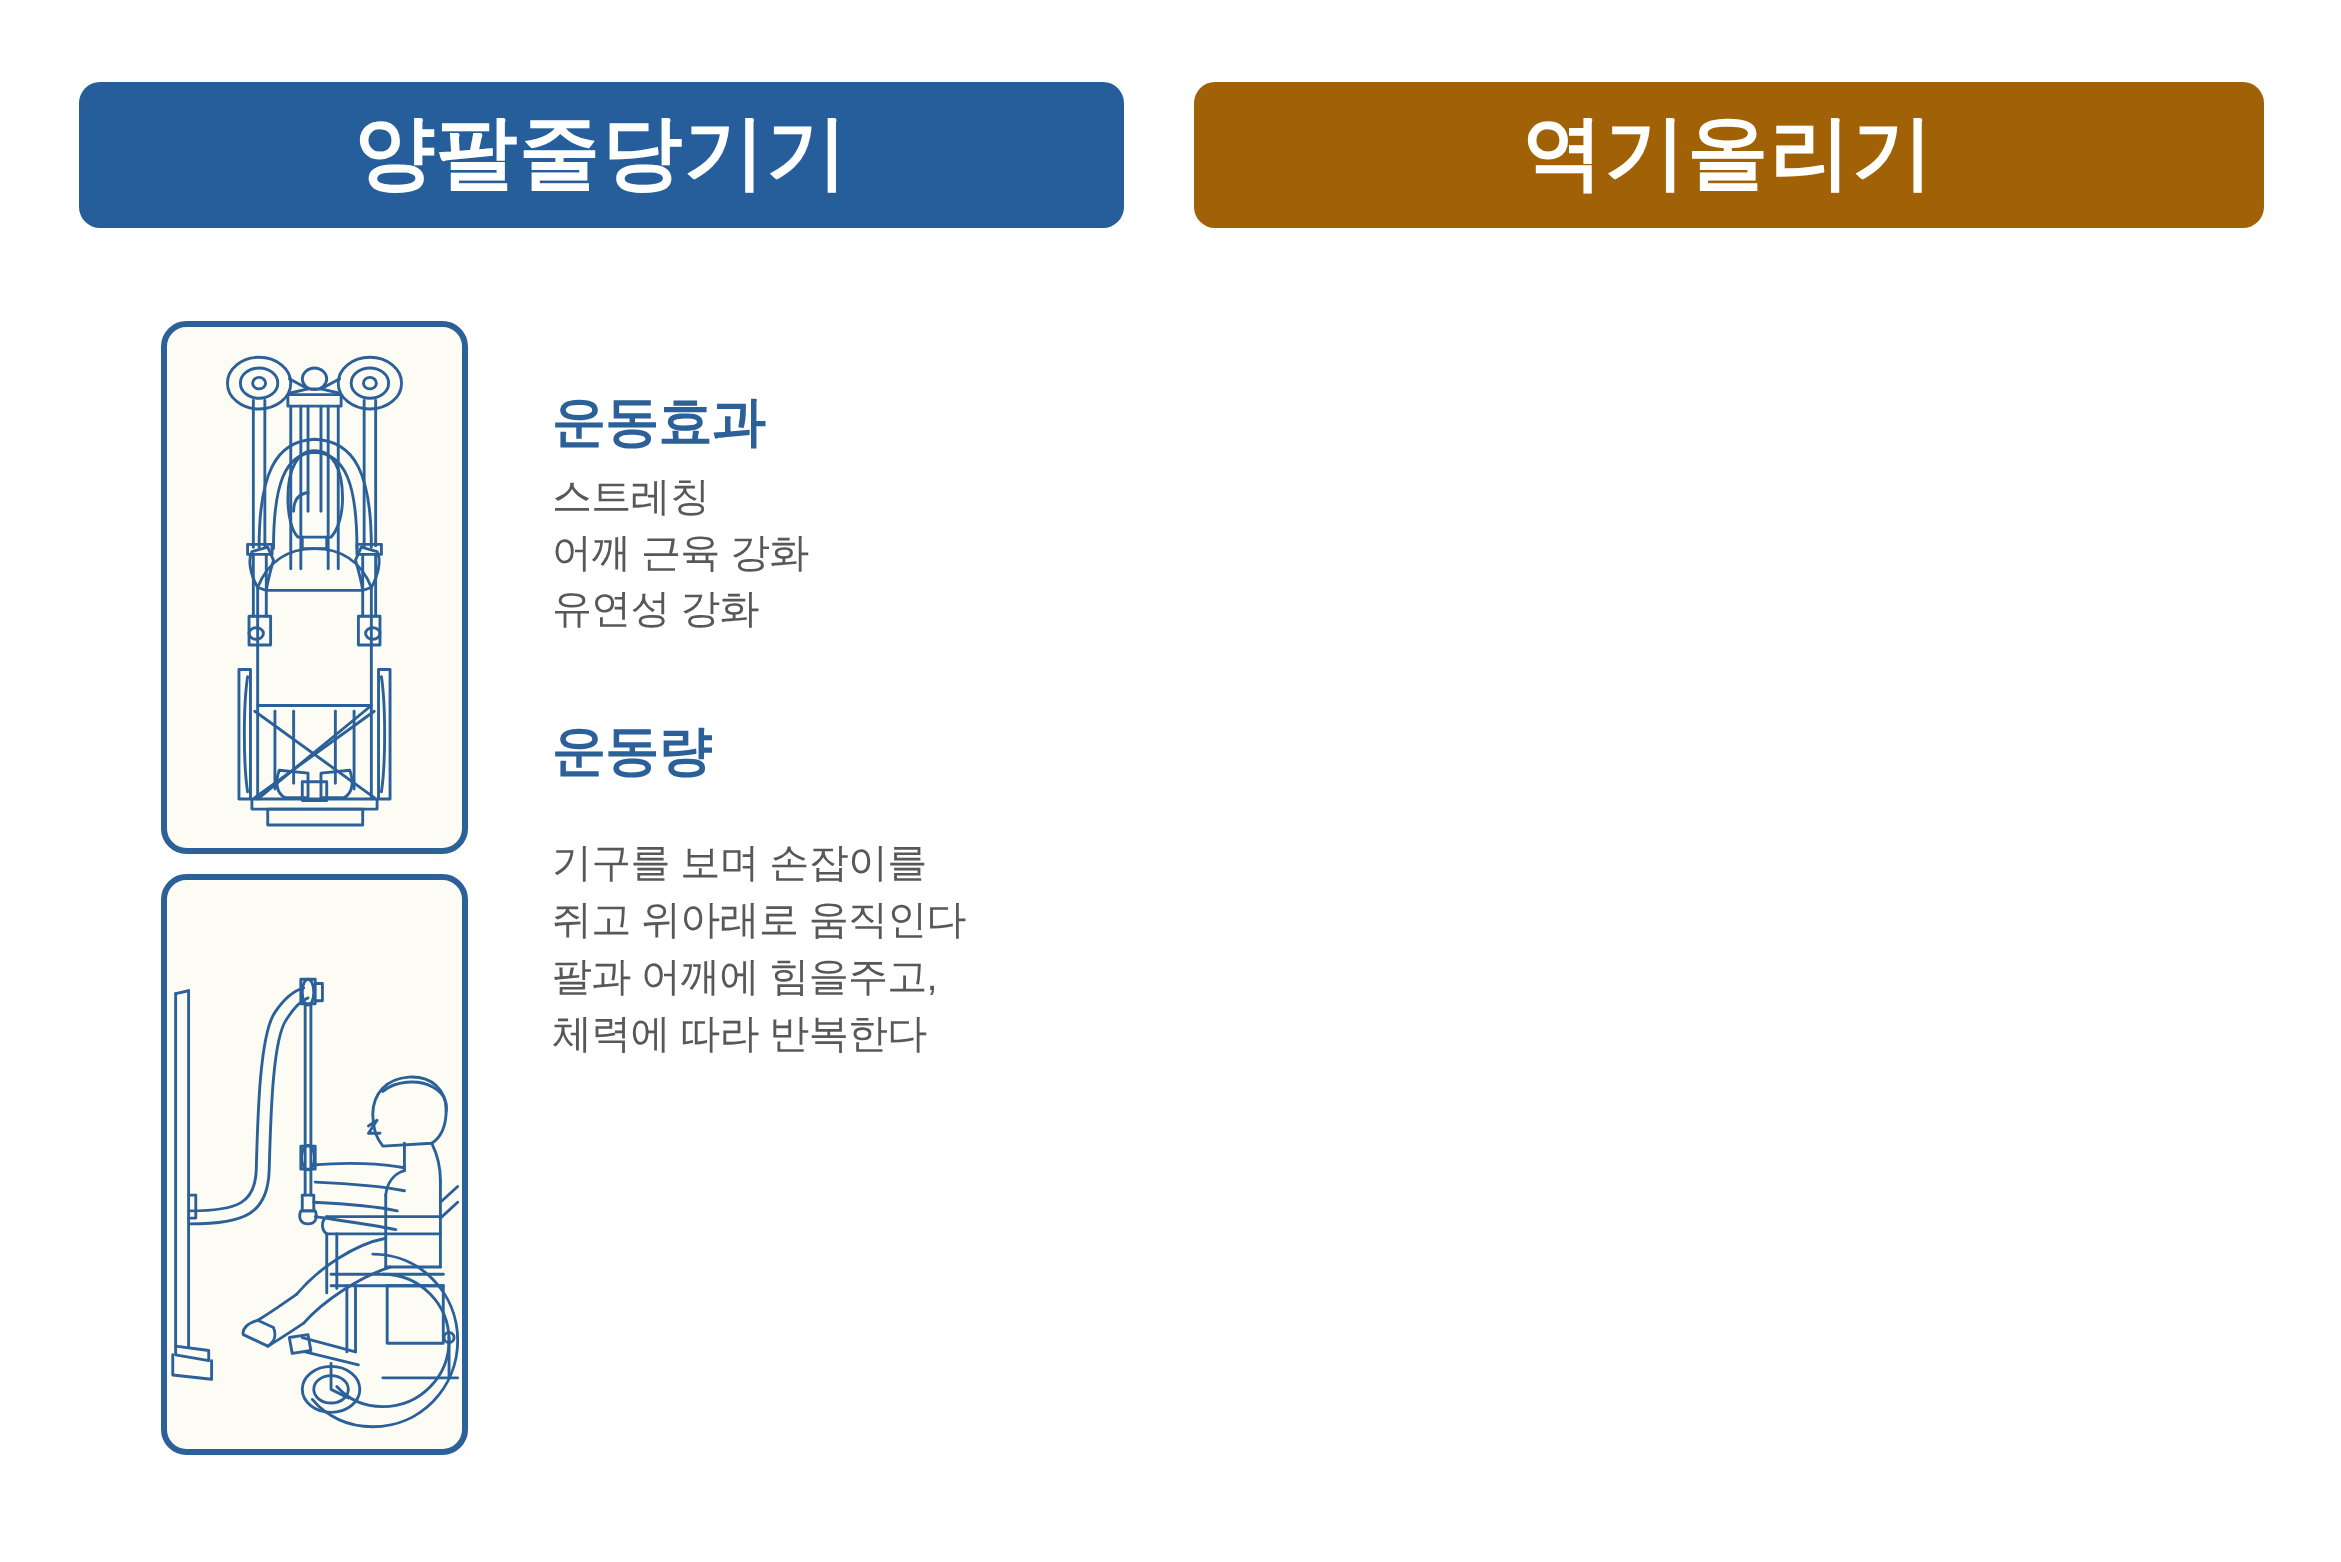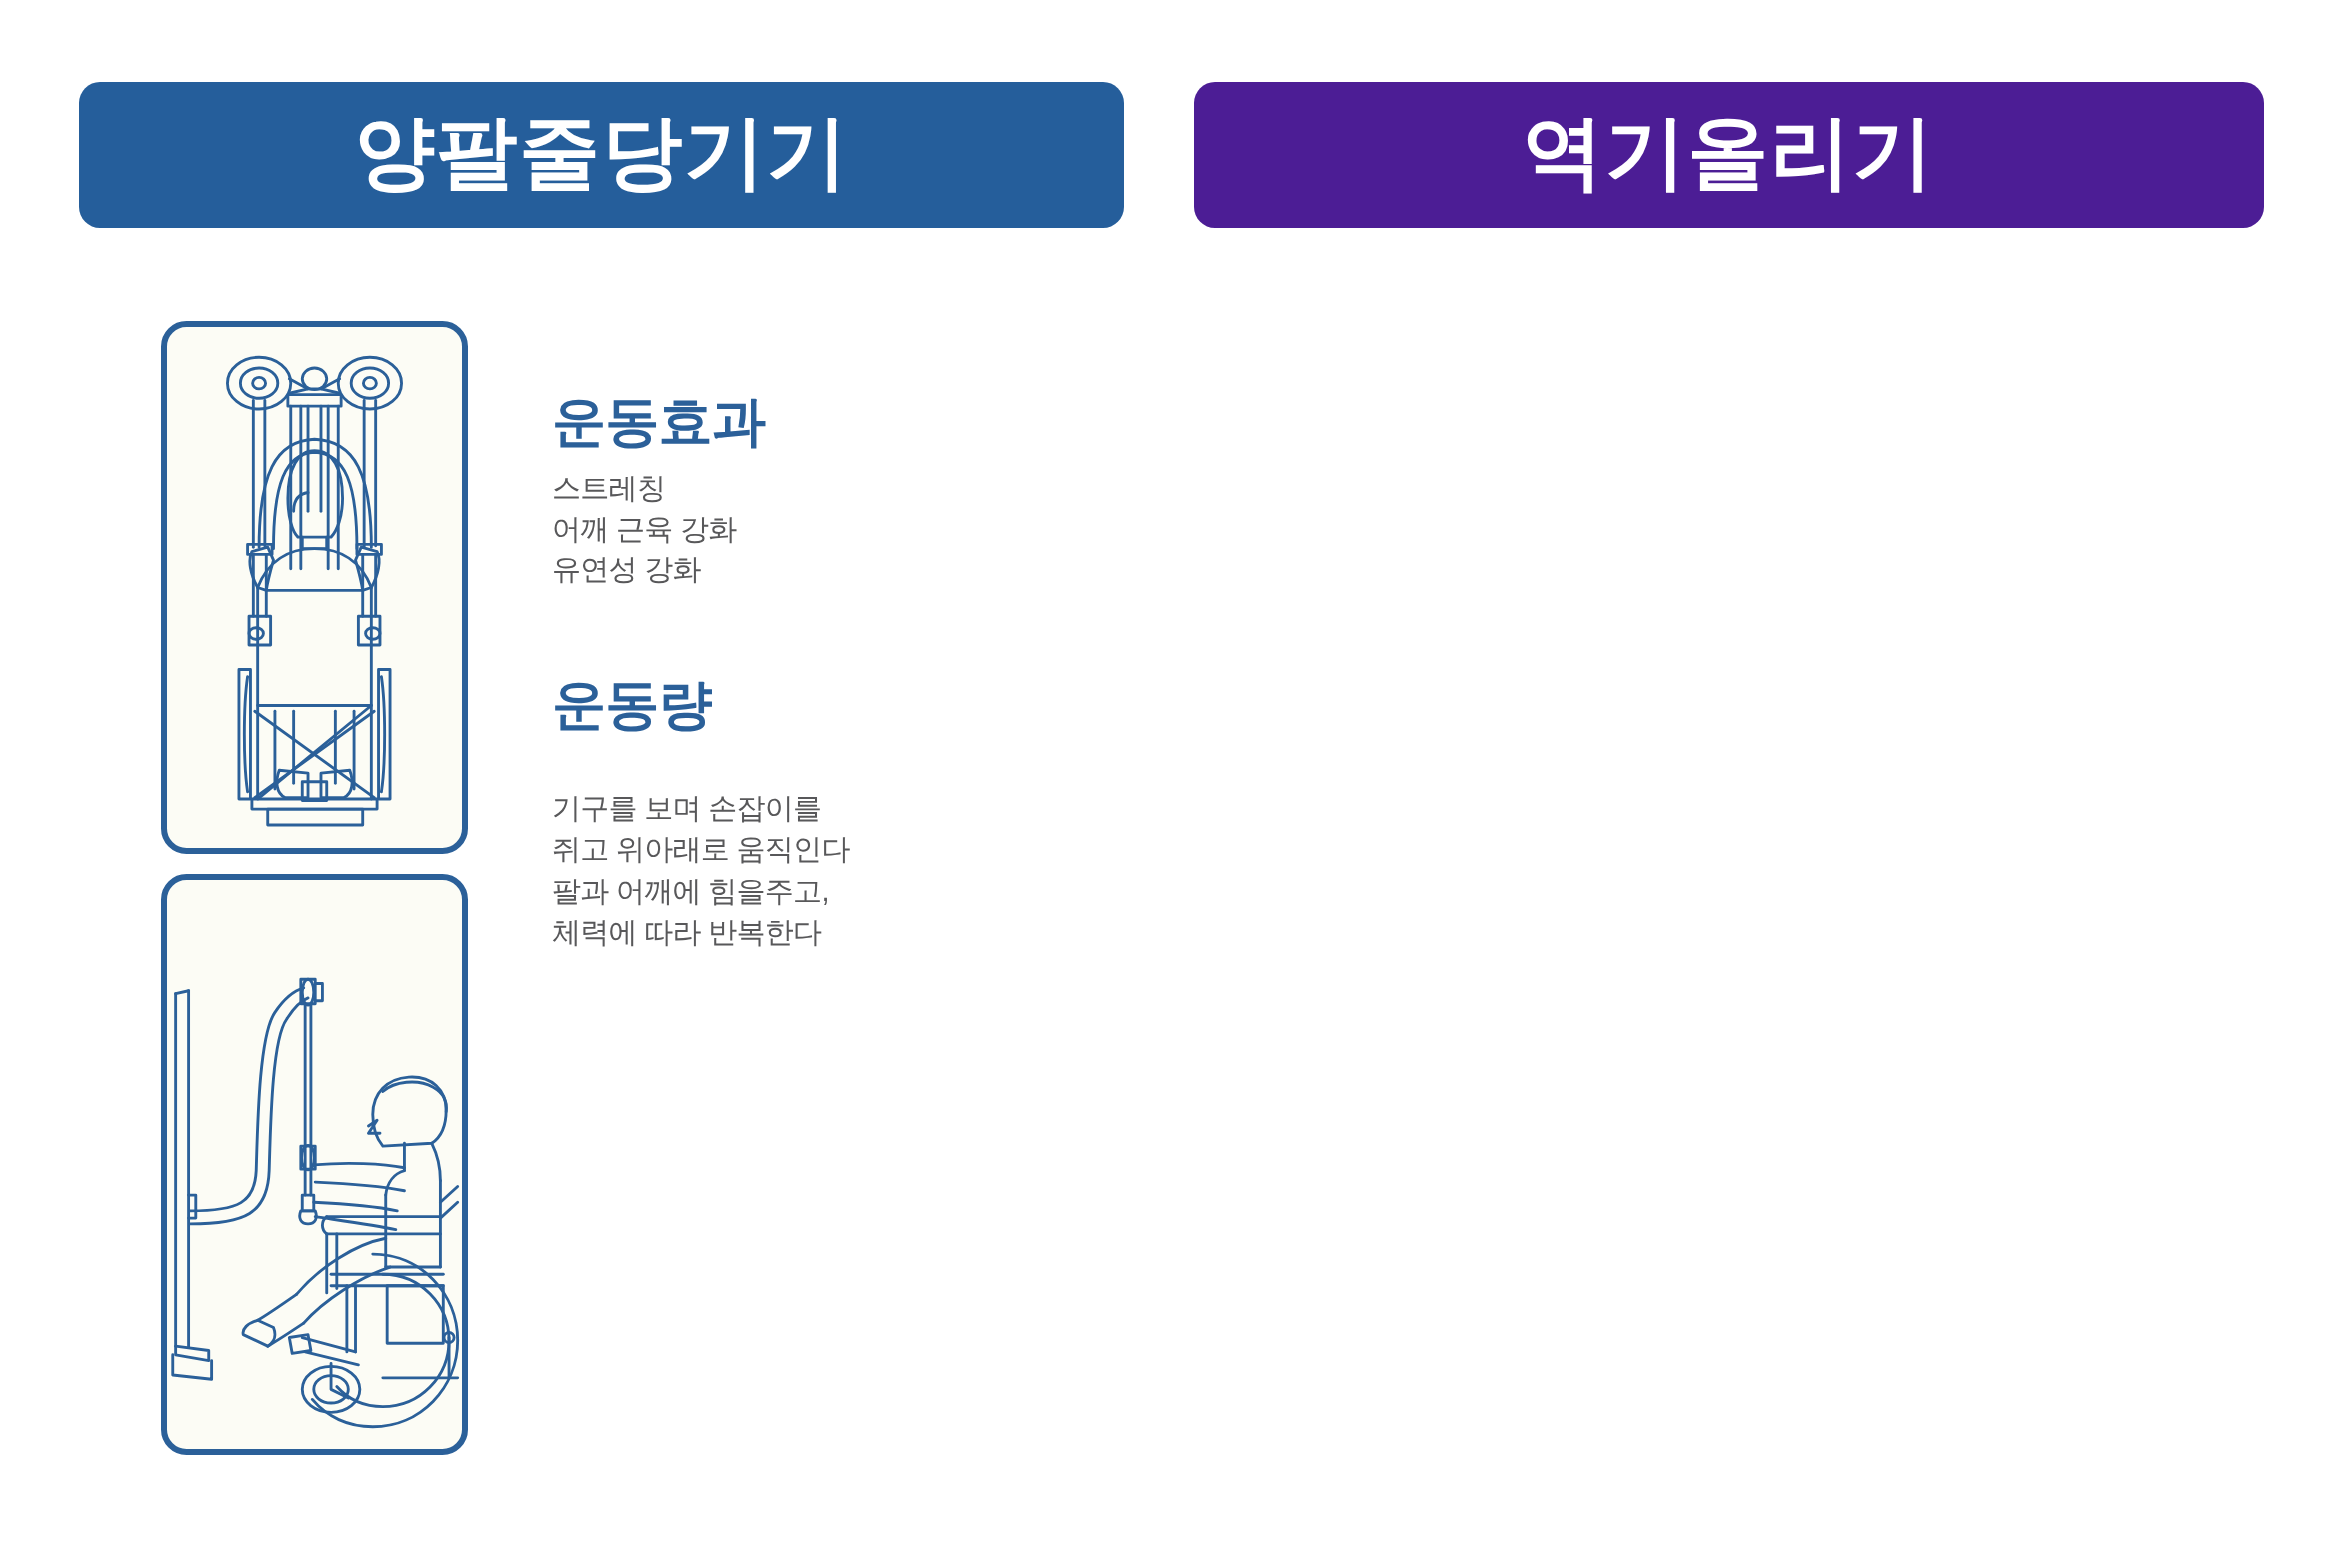--- a/index.html
+++ b/index.html
@@ -25,21 +25,21 @@
     display:flex;align-items:center;justify-content:center;
     color:#ffffff;
     font-size:81px;
     font-weight:bold;
     letter-spacing:1.5px;
     line-height:1;
     box-sizing:border-box;
     padding-bottom:6px;
   }
   .banner-left{left:79px;top:82px;width:1045px;background:#255E9B;}
-  .banner-right{left:22.5px;top:82px;width:1070px;background:#4c1d95;}
+  .banner-right{left:22.5px;top:82px;width:1070px;background:#a16207;}
 
   
   .frame{
     position:absolute;
     box-sizing:border-box;
     border-radius:25.5px;
     overflow:hidden;
   }
   .frame svg{display:block;width:100%;height:100%;}
   .frame-blue{border:6.7px solid #2B6099;background:#FCFCF5;}
@@ -58,21 +58,21 @@
     margin:0;
     font-size:54px;
     font-weight:bold;
     line-height:1.12;
     letter-spacing:-0.7px;
   }
   .col-left h3.head{color:#2B6099;}
 
   p.body{
     margin:0;
-    font-size:29px;
+    font-size:40px;
     color:#58585A;
     line-height:1.38;
     letter-spacing:-0.7px;
     font-weight:normal;
   }
   .body-line{display:block;white-space:nowrap;}
 
   
   .col-left .s1 .head{margin-bottom:16.5px;}
   .col-left .s1 .body{line-height:1.40;}

